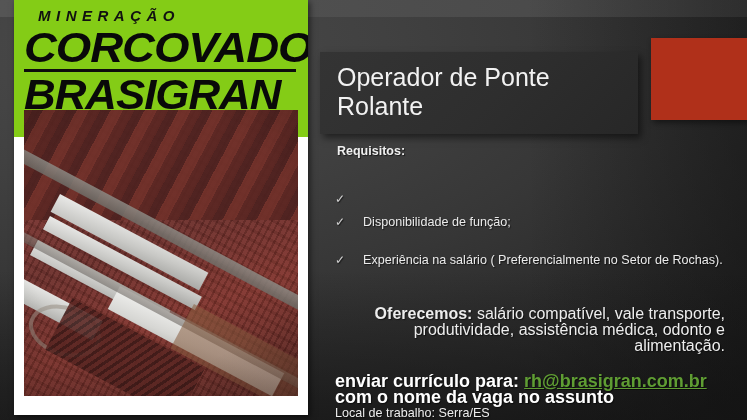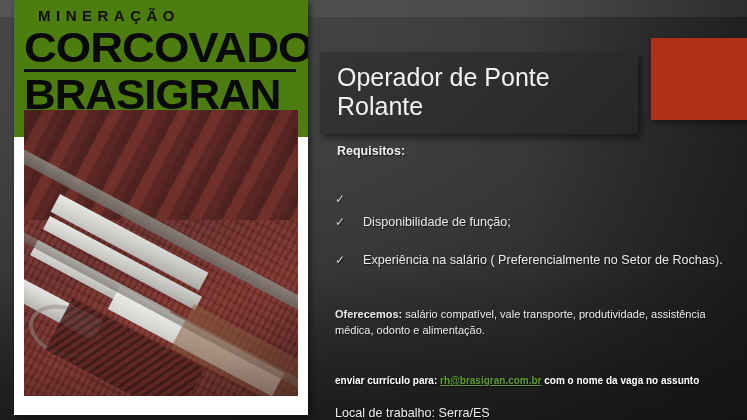--- a/index.html
+++ b/index.html
@@ -47,21 +47,22 @@
     position: absolute;
     left: 14px; top: 0px;
     width: 294px; height: 415px;
     background: #ffffff;
     box-shadow: 2px 2px 6px rgba(0,0,0,0.55);
     overflow: hidden;
   }
   .logo-wordmark {
     position: relative;
     padding: 6px 10px 4px 10px;
-    background: #4d7c0f;
+    background: #84cc16;
+    font-style: italic;
   }
   .lw-mineracao {
     font-family: "Liberation Sans", sans-serif;
     font-weight: bold;
     font-size: 15px;
     letter-spacing: 5.5px;
     color: #111111;
     padding-left: 14px;
     line-height: 20px;
     white-space: nowrap;
@@ -248,42 +249,43 @@
     position: absolute;
     left: 0; top: 0;
     color: #cfcfcf;
     font-size: 12px;
   }
 
   .offer {
     position: absolute;
     left: 335px; top: 306px;
     width: 390px;
-    font-size: 11px;
+    font-size: 16px;
     line-height: 16px;
     color: #ededed;
     text-shadow: 1px 1px 1px rgba(0,0,0,0.55);
+    text-align: right;
   }
   .offer b { font-weight: bold; }
 
   .local {
     position: absolute;
     left: 335px; top: 357px;
     width: 400px;
     font-size: 12.6px;
     line-height: 16px;
     color: #ededed;
     text-shadow: 1px 1px 1px rgba(0,0,0,0.55);
     margin-top: 48px;
   }
   .contact {
     position: absolute;
     left: 335px; top: 373px;
     width: 400px;
-    font-size: 10px;
+    font-size: 18px;
     line-height: 16px;
     color: #ffffff;
     font-weight: bold;
     text-shadow: 1px 1px 1px rgba(0,0,0,0.55);
   }
   .contact .mail {
     color: #5f9d33;
     text-decoration: underline;
     font-weight: bold;
   }

